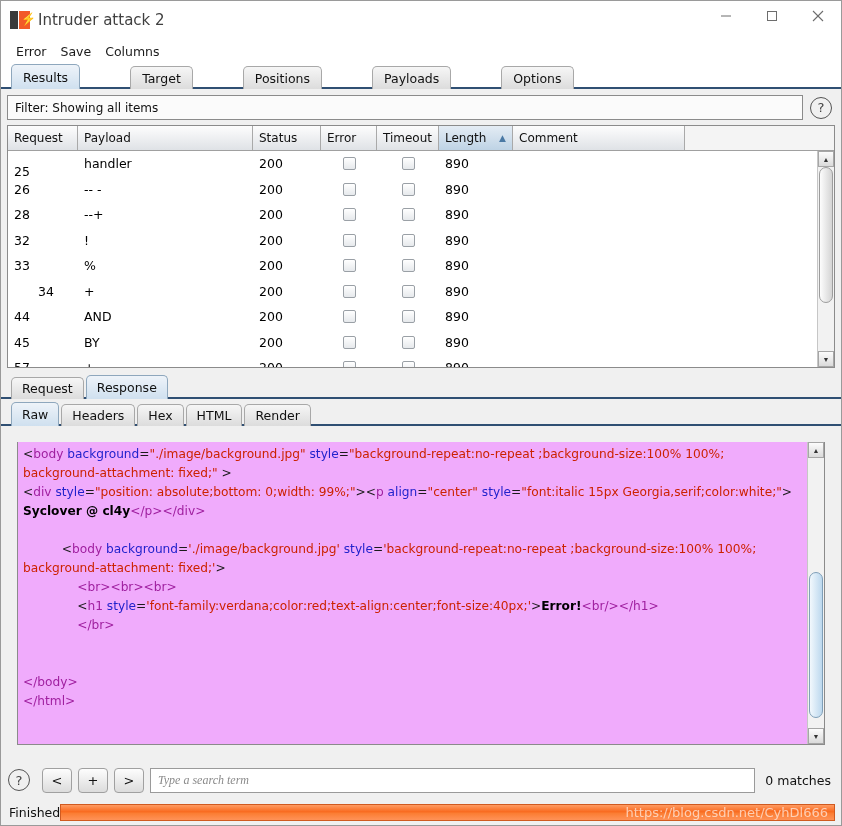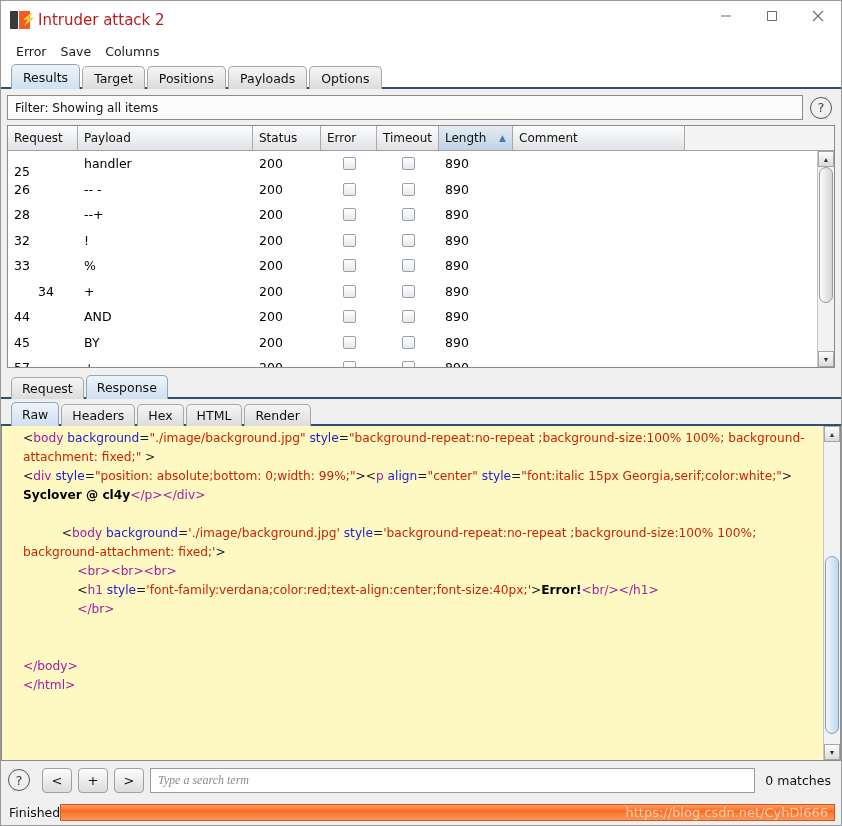--- a/index.html
+++ b/index.html
@@ -49,21 +49,21 @@
     background: #f25a28;
   }
   .logo .bolt {
     position: absolute; left: 11px; top: 3px;
     width: 7px; height: 13px;
     color: #ffffff; font-size: 12px; line-height: 13px;
     text-align: center;
   }
   .titletext {
     font-size: 15px;
-    color: #b91c1c;
+    color: #404040;
     font-family: "DejaVu Sans", sans-serif;
   }
   .wbtns {
     margin-left: auto;
     display: flex;
     height: 38px;
   }
   .wbtn {
     width: 46px; height: 30px;
     display: flex; align-items: center; justify-content: center;
@@ -90,20 +90,21 @@
 
   
   .tabrow {
     height: 26px;
     background: #ffffff;
     display: flex;
     align-items: flex-end;
     padding-left: 10px;
     flex: 0 0 auto;
     position: relative;
+    gap: 48px;
   }
   .tabrow::after{
     content:""; position:absolute; left:0; right:0; bottom:0;
     height:2px; background:#2f4f73;
   }
   .tab {
     height: 22px;
     padding: 0 11px;
     display: flex; align-items: center;
     font-size: 12.5px;
@@ -299,28 +300,27 @@
   }
   .viewtabs::after{
     content:""; position:absolute; left:0; right:0; bottom:0;
     height:2px; background:#2f4f73;
   }
 
   
   .codewrap {
     flex: 1 1 auto;
     display: flex;
-    background: #fef9c3;
+    background: #f0abfc;
     border: 1px solid #8b8b8b;
     border-top: none;
-    margin: 0;
+    margin: 16px;
     min-height: 0;
     box-sizing: border-box;
     overflow: hidden;
-    padding-left: 16px;
   }
   .code {
     flex: 1 1 auto;
     padding: 3px 5px 0 5px;
     font-family: "DejaVu Sans", sans-serif;
     font-size: 12.2px;
     line-height: 19px;
     color: #1a1a1a;
     overflow: hidden;
     word-break: break-word;

